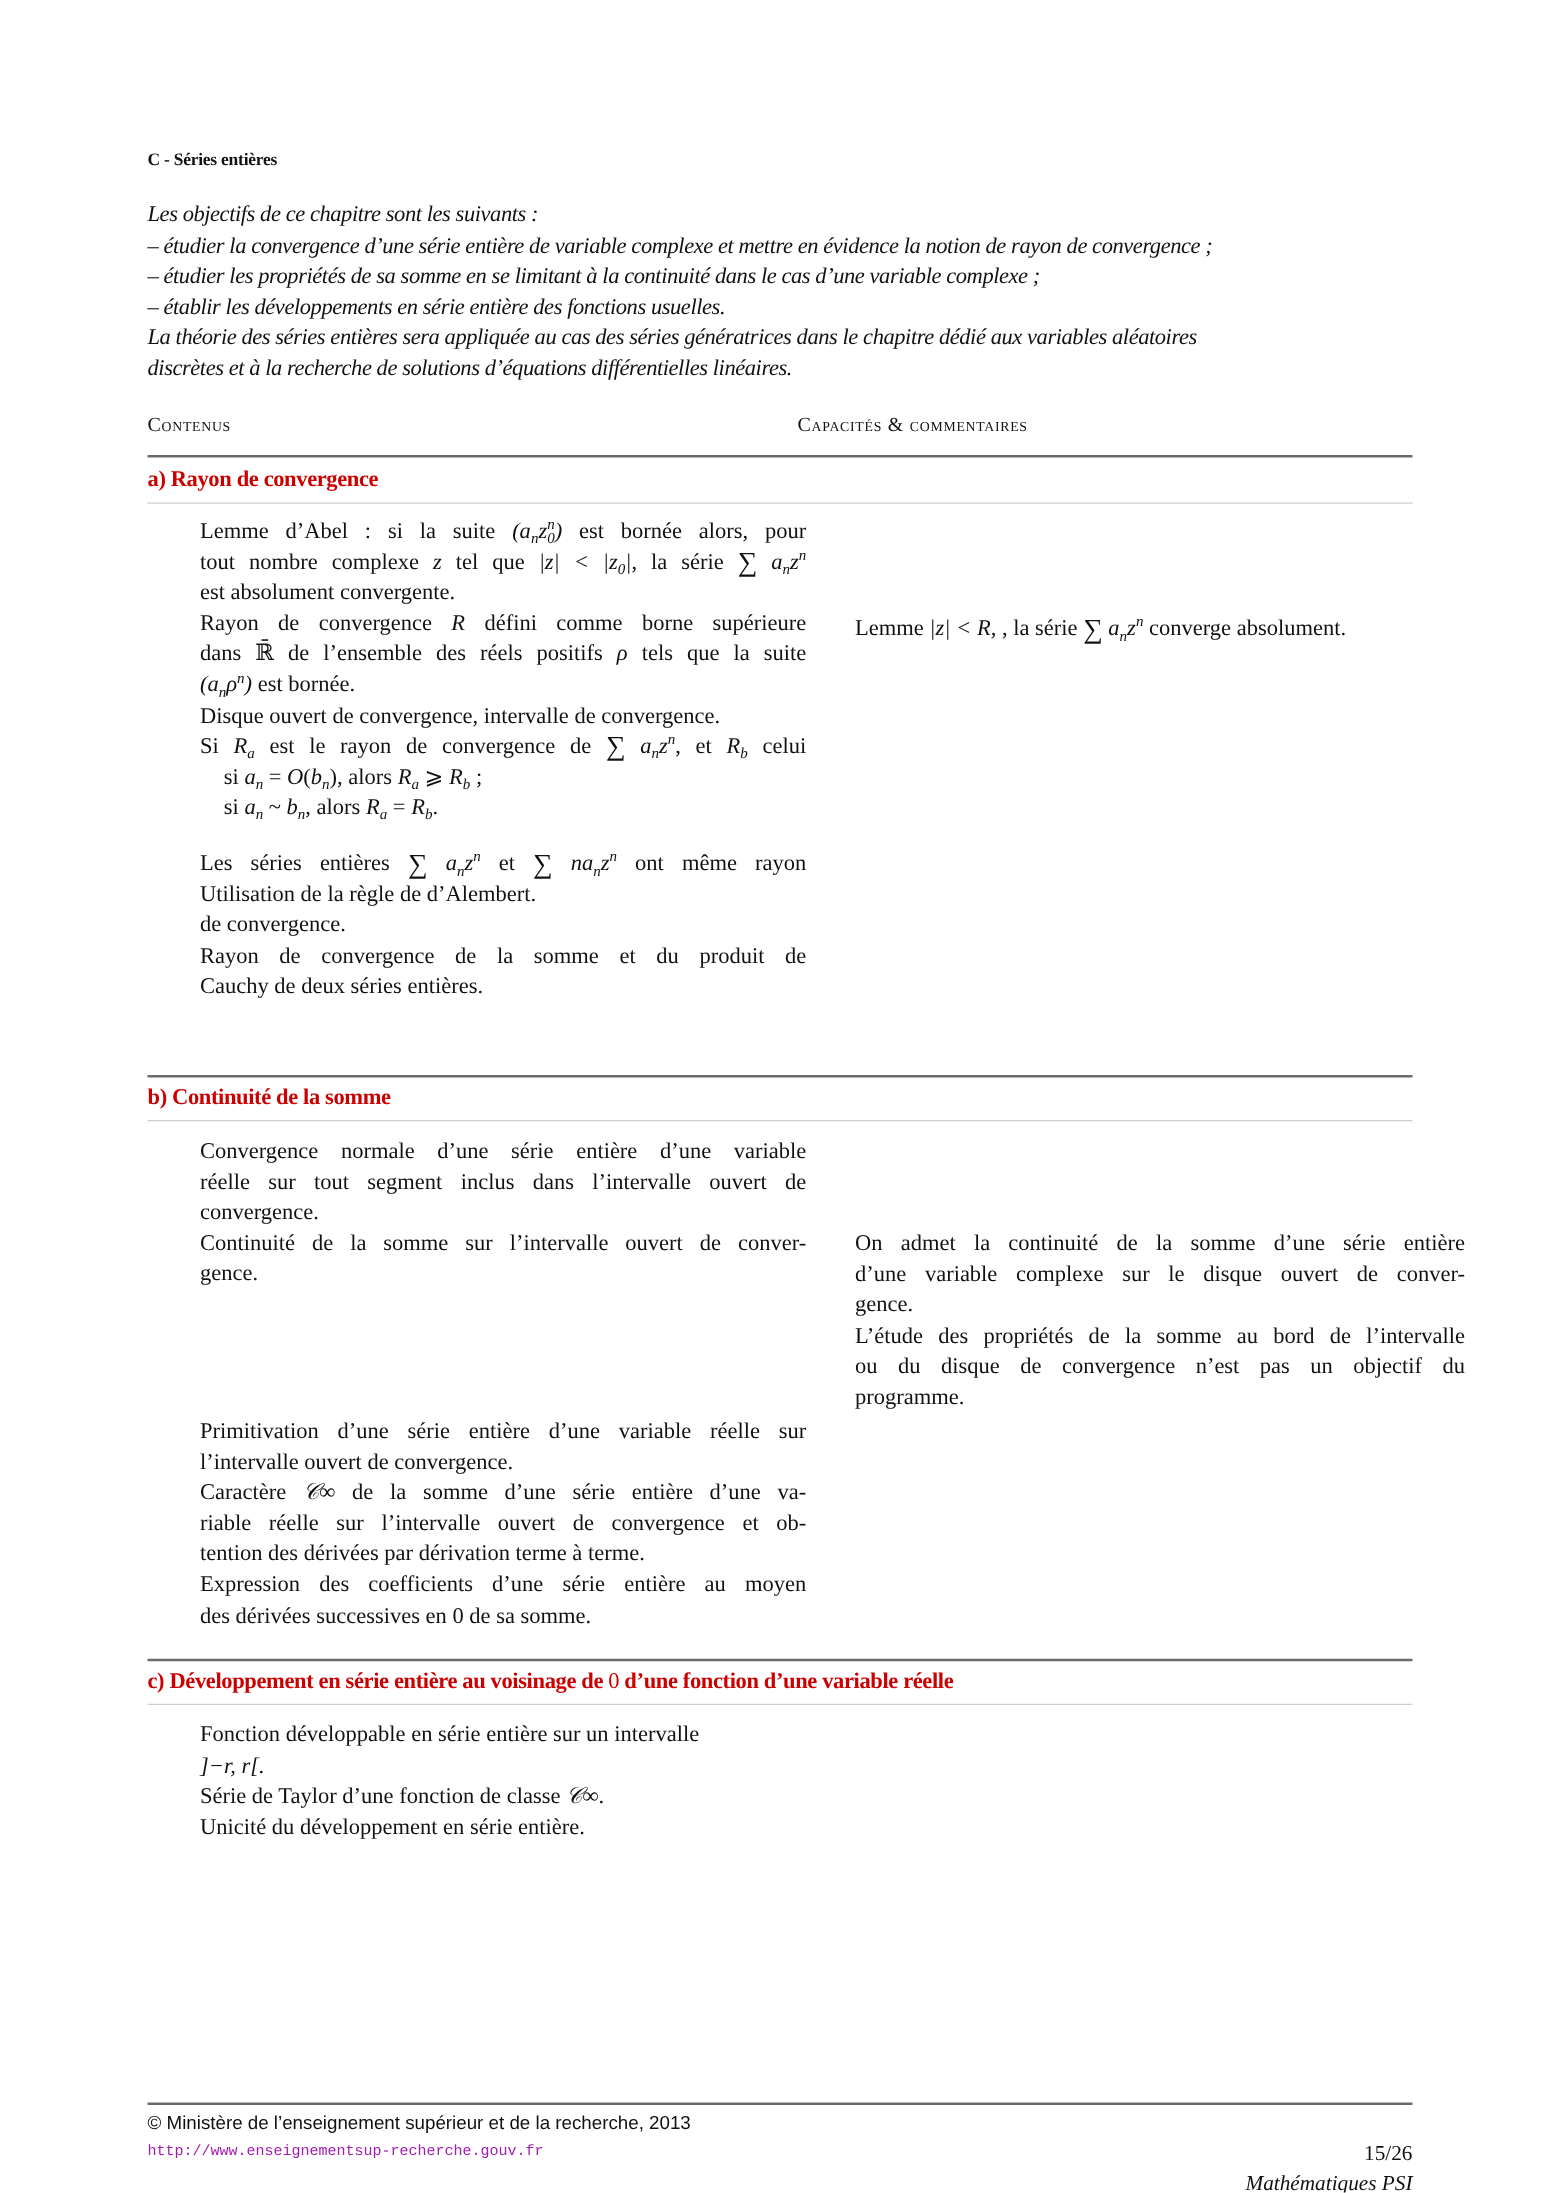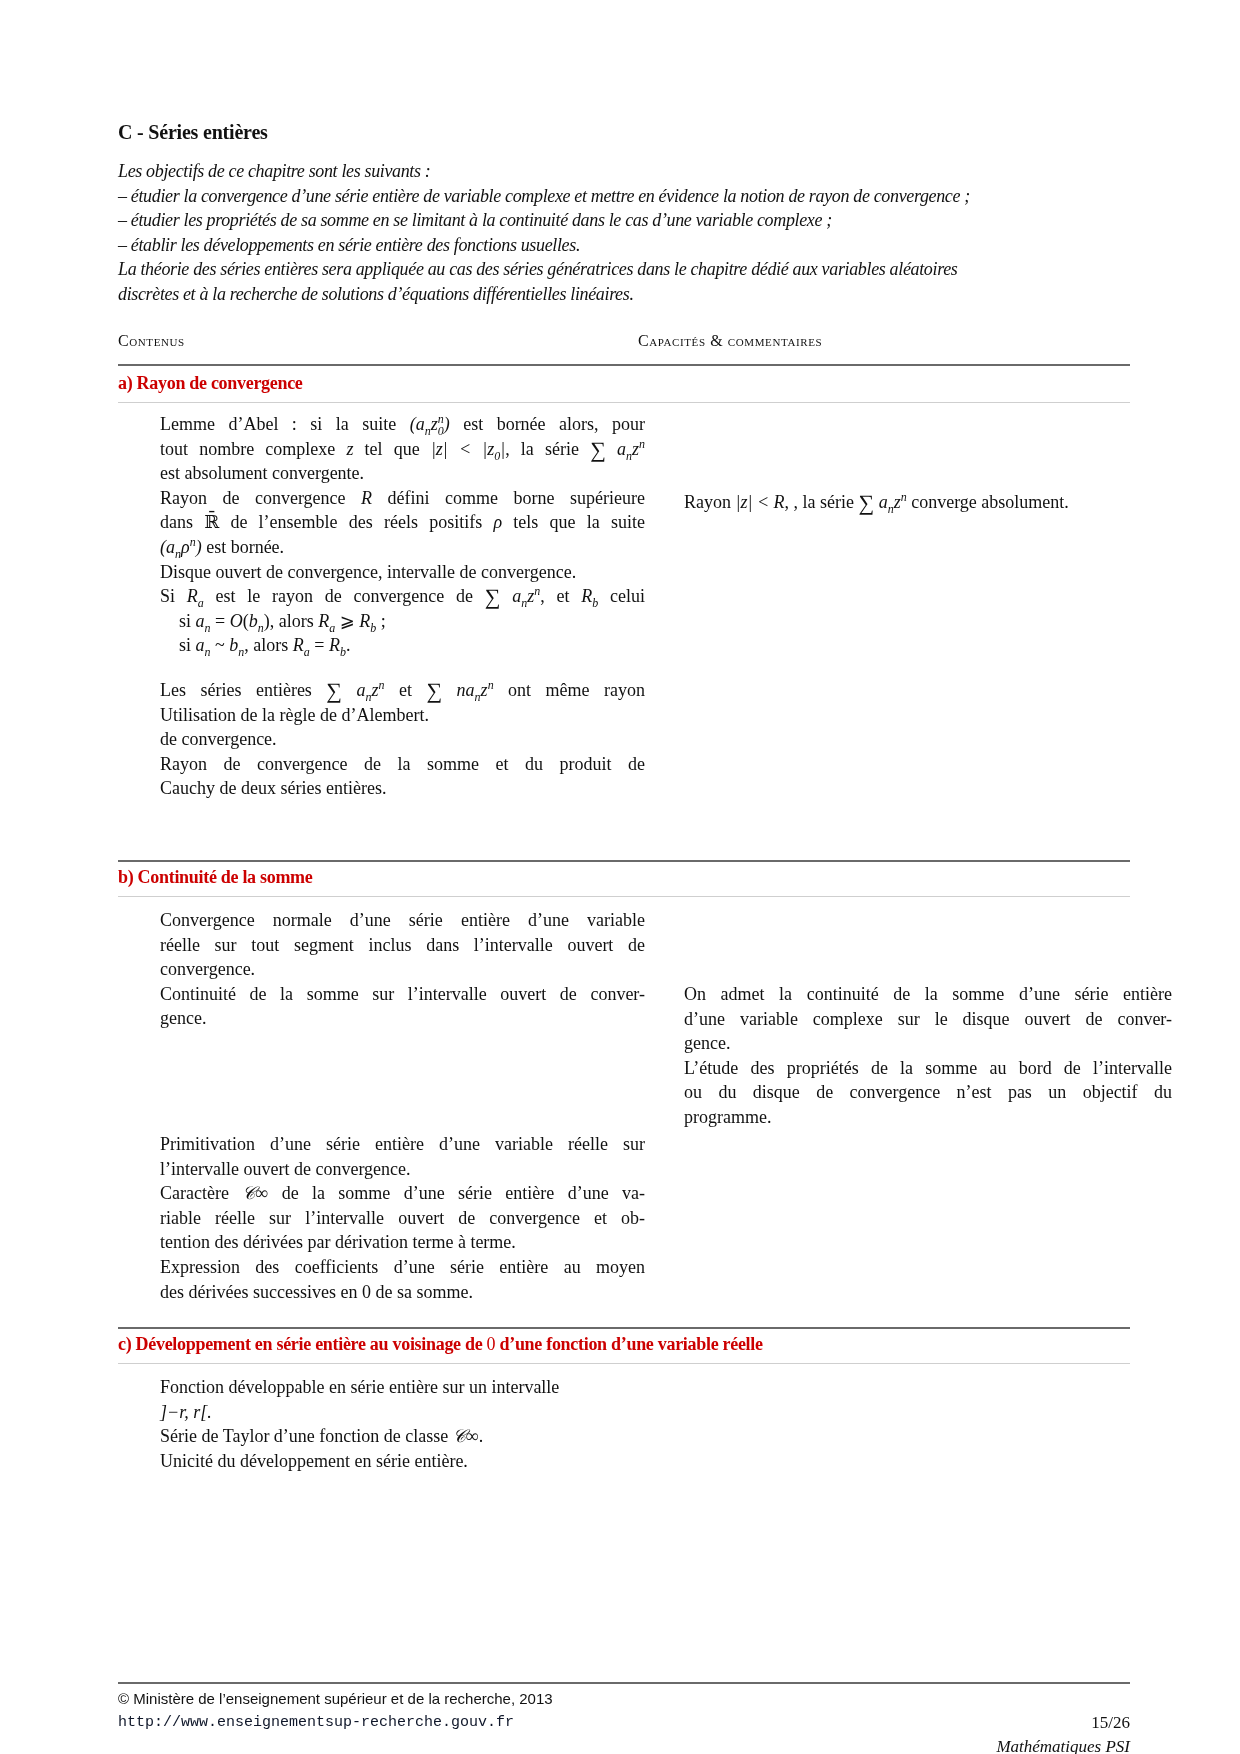--- a/index.html
+++ b/index.html
@@ -4,21 +4,21 @@
 <style>
   html, body { margin: 0; padding: 0; background: #ffffff; }
   body {
     width: 1240px; height: 1754px; position: relative; overflow: hidden;
     font-family: "Liberation Serif", "DejaVu Serif", serif;
     color: #111;
   }
   .page { position: absolute; left: 118px; top: 0; width: 1012px; }
   .chapter-title {
     position: absolute; top: 121px; left: 0;
-    font-weight: bold; font-size: 20px; letter-spacing: -0.2px;
+    font-weight: bold; font-size: 14px; letter-spacing: -0.2px;
   }
   .intro {
     position: absolute; top: 159px; left: 0; width: 1012px;
     font-style: italic; font-size: 18px; line-height: 24.6px; letter-spacing: -0.35px;
   }
   .intro div { white-space: nowrap; }
   .col-head {
     position: absolute; top: 332px; font-size: 16px; letter-spacing: 0.6px;
     font-variant: small-caps; 
   }
@@ -40,21 +40,21 @@
   i, .m { font-style: italic; }
   sub, sup { font-size: 12px; line-height: 0; }
   .sigma { font-size: 22px; line-height: 0; position: relative; top: 2px; }
   .footer-rule { position: absolute; top: 1682px; left: 0; width: 1012px; height: 2px; background: #6a6a6a; }
   .footer-left1 {
     position: absolute; top: 1690px; left: 0; font-family: "Liberation Sans", "DejaVu Sans", sans-serif;
     font-size: 15px; color: #111;
   }
   .footer-left2 {
     position: absolute; top: 1714px; left: 0; font-family: "Liberation Mono", "DejaVu Sans Mono", monospace;
-    font-size: 15px; color: #0f172a; text-decoration: none;
+    font-size: 12px; color: #a21caf; text-decoration: none;
   }
   .footer-right1 { position: absolute; top: 1689px; right: 0; font-style: italic; font-size: 17px; margin-top: 48px; }
   .footer-right2 { position: absolute; top: 1713px; right: 0; font-size: 17px; }
 </style>
 </head>
 <body>
 
 <div class="page">
 
   <div class="chapter-title">C - Séries entières</div>
@@ -88,21 +88,21 @@
     <div class="indent">si <span class="m">a<sub>n</sub></span> ~ <span class="m">b<sub>n</sub></span>, alors <span class="m">R<sub>a</sub></span> = <span class="m">R<sub>b</sub></span>.</div>
     <div style="height:20px"></div>
     <div class="just"><span>Les séries entières </span><span class="sigma">∑</span> <span class="m">a<sub>n</sub>z<sup>n</sup></span><span> et </span><span class="sigma">∑</span> <span class="m">na<sub>n</sub>z<sup>n</sup></span><span> ont même rayon</span></div>
     <div>Utilisation de la règle de d’Alembert.</div>
     <div>de convergence.</div>
     <div class="just">Rayon de convergence de la somme et du produit de</div>
     <div>Cauchy de deux séries entières.</div>
   </div>
 
   <div class="block right" style="top:490px">
-    <div><span>Rayon </span><span class="m">|z| &lt; R</span>, <span>, la série </span><span class="sigma">∑</span> <span class="m">a<sub>n</sub>z<sup>n</sup></span><span> converge absolument.</span></div>
+    <div><span>Lemme </span><span class="m">|z| &lt; R</span>, <span>, la série </span><span class="sigma">∑</span> <span class="m">a<sub>n</sub>z<sup>n</sup></span><span> converge absolument.</span></div>
   </div>
 
   <div class="rule-dark" style="top:860px"></div>
   <div class="section-title" style="top:867px">b) Continuité de la somme</div>
   <div class="rule-light" style="top:896px"></div>
 
   <div class="block left" style="top:908px">
     <div class="just">Convergence normale d’une série entière d’une variable</div>
     <div class="just">réelle sur tout segment inclus dans l’intervalle ouvert de</div>
     <div>convergence.</div>

